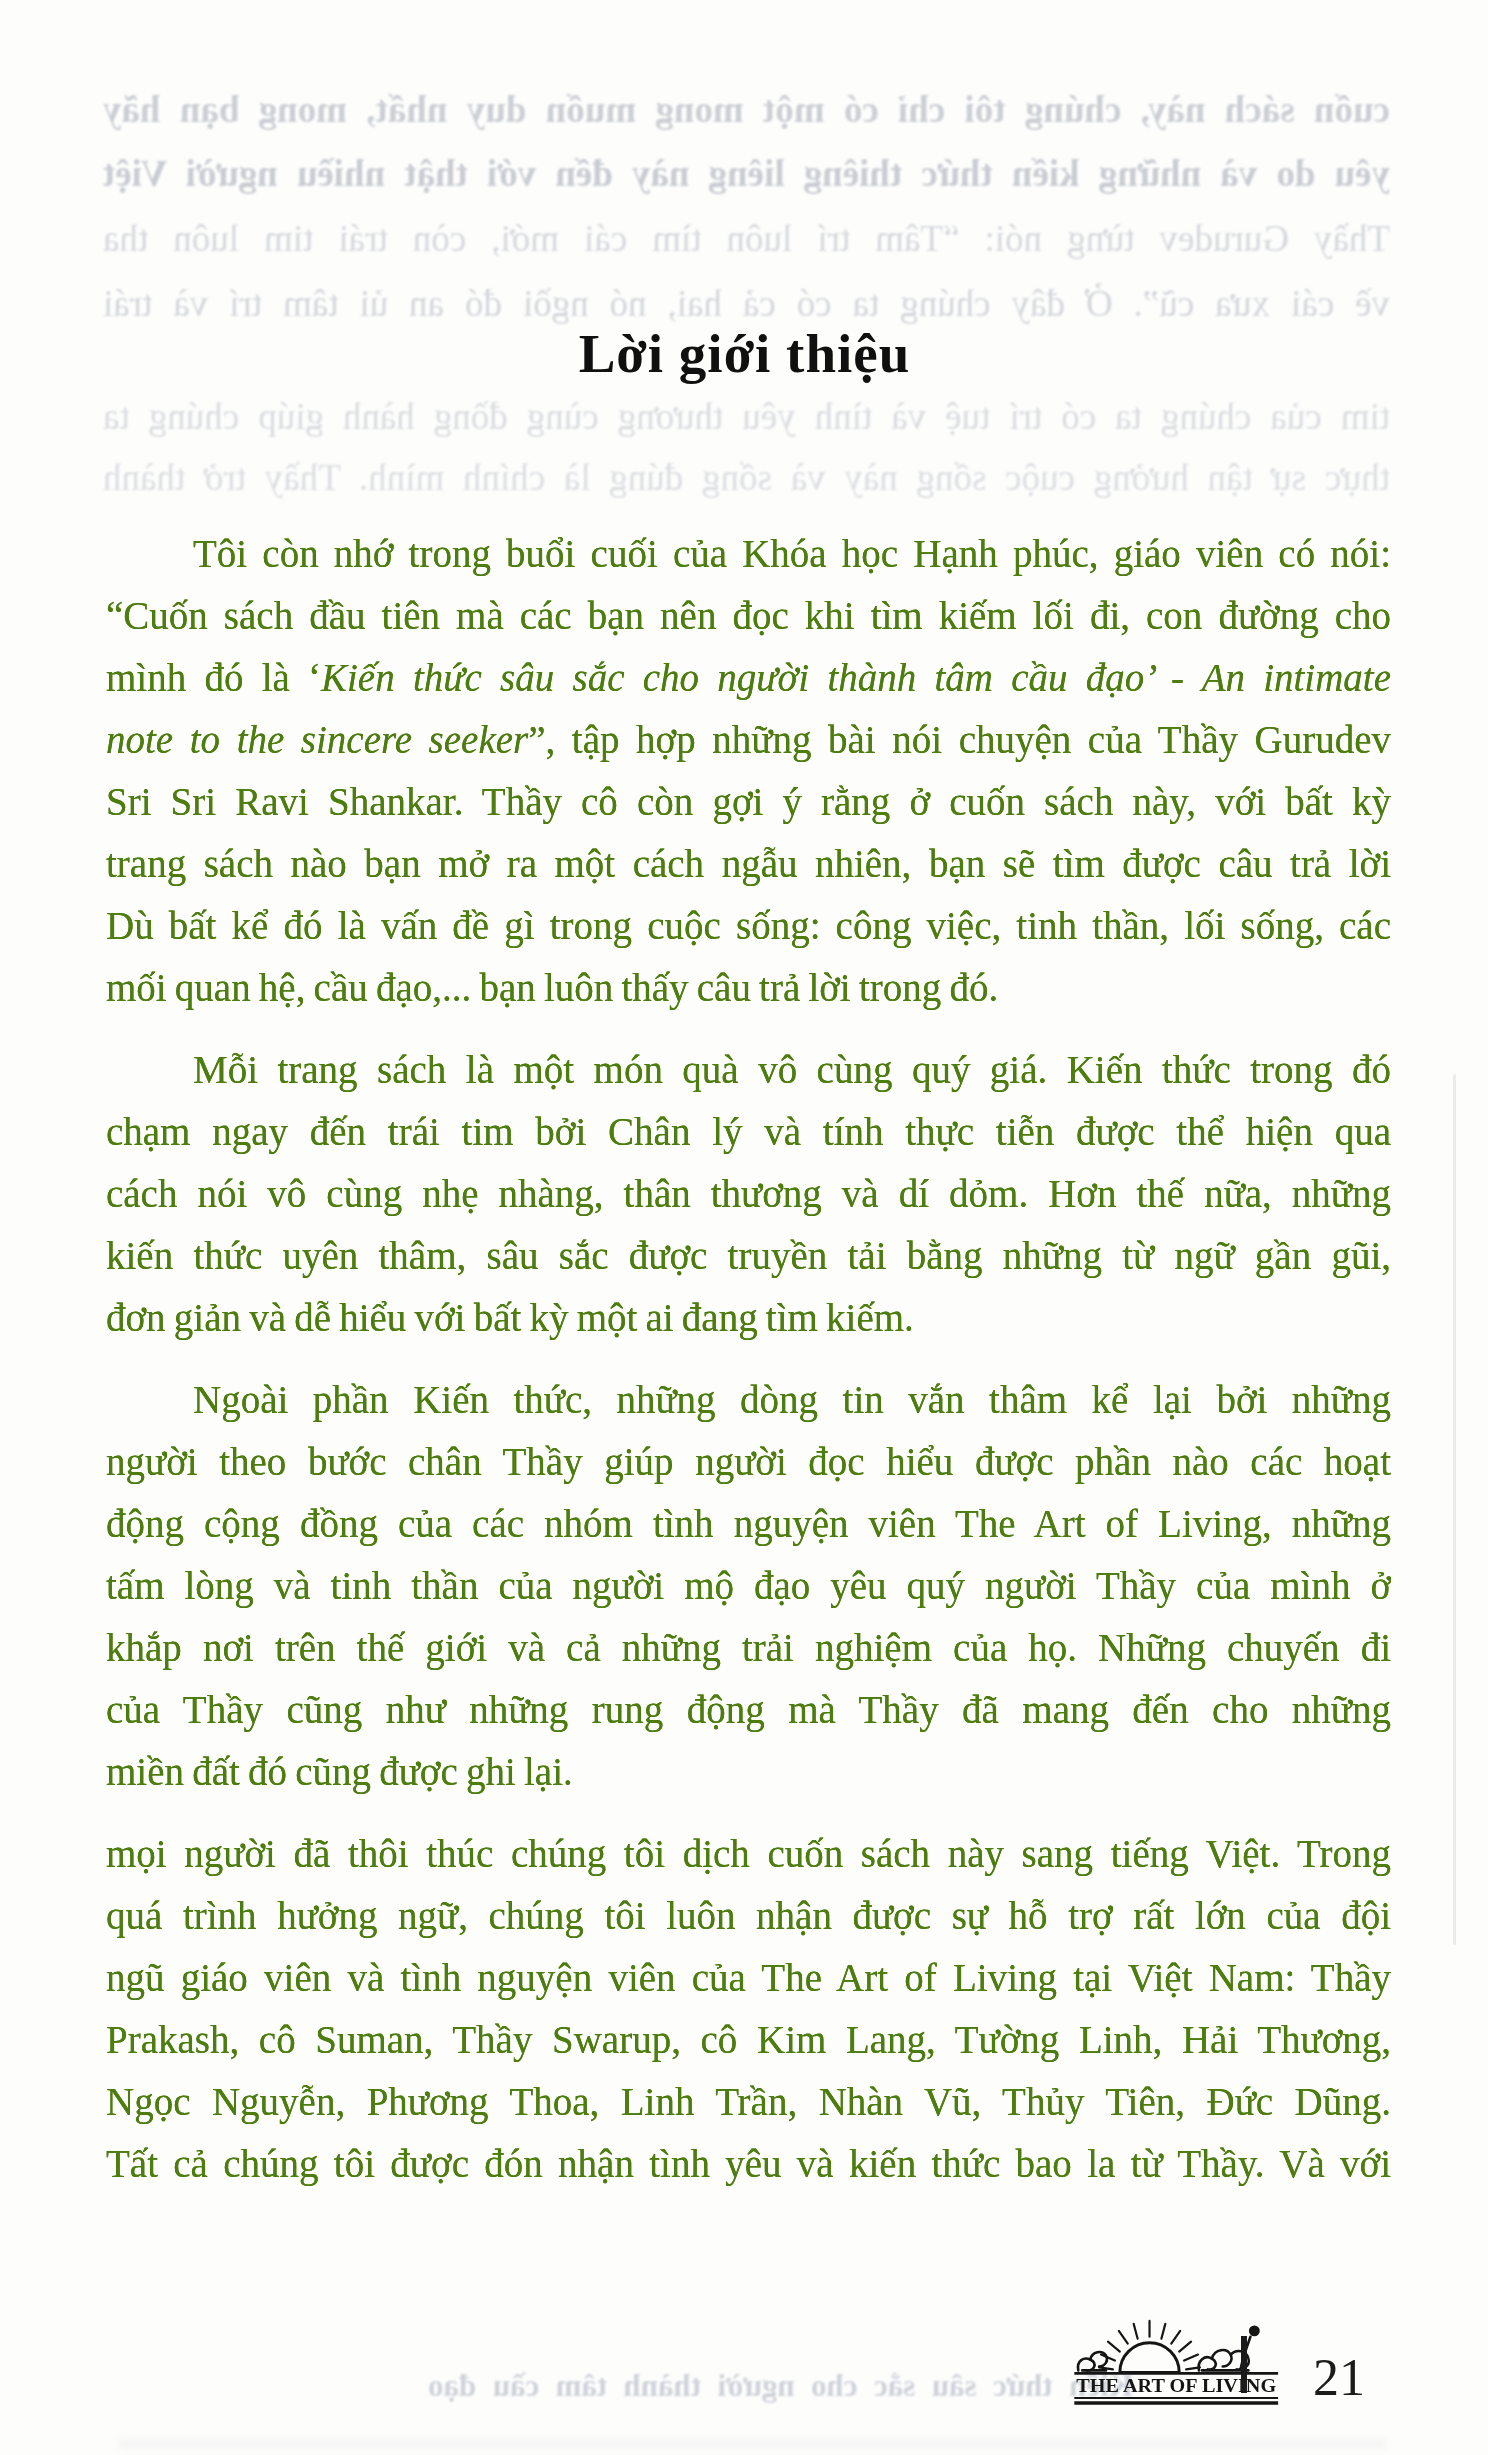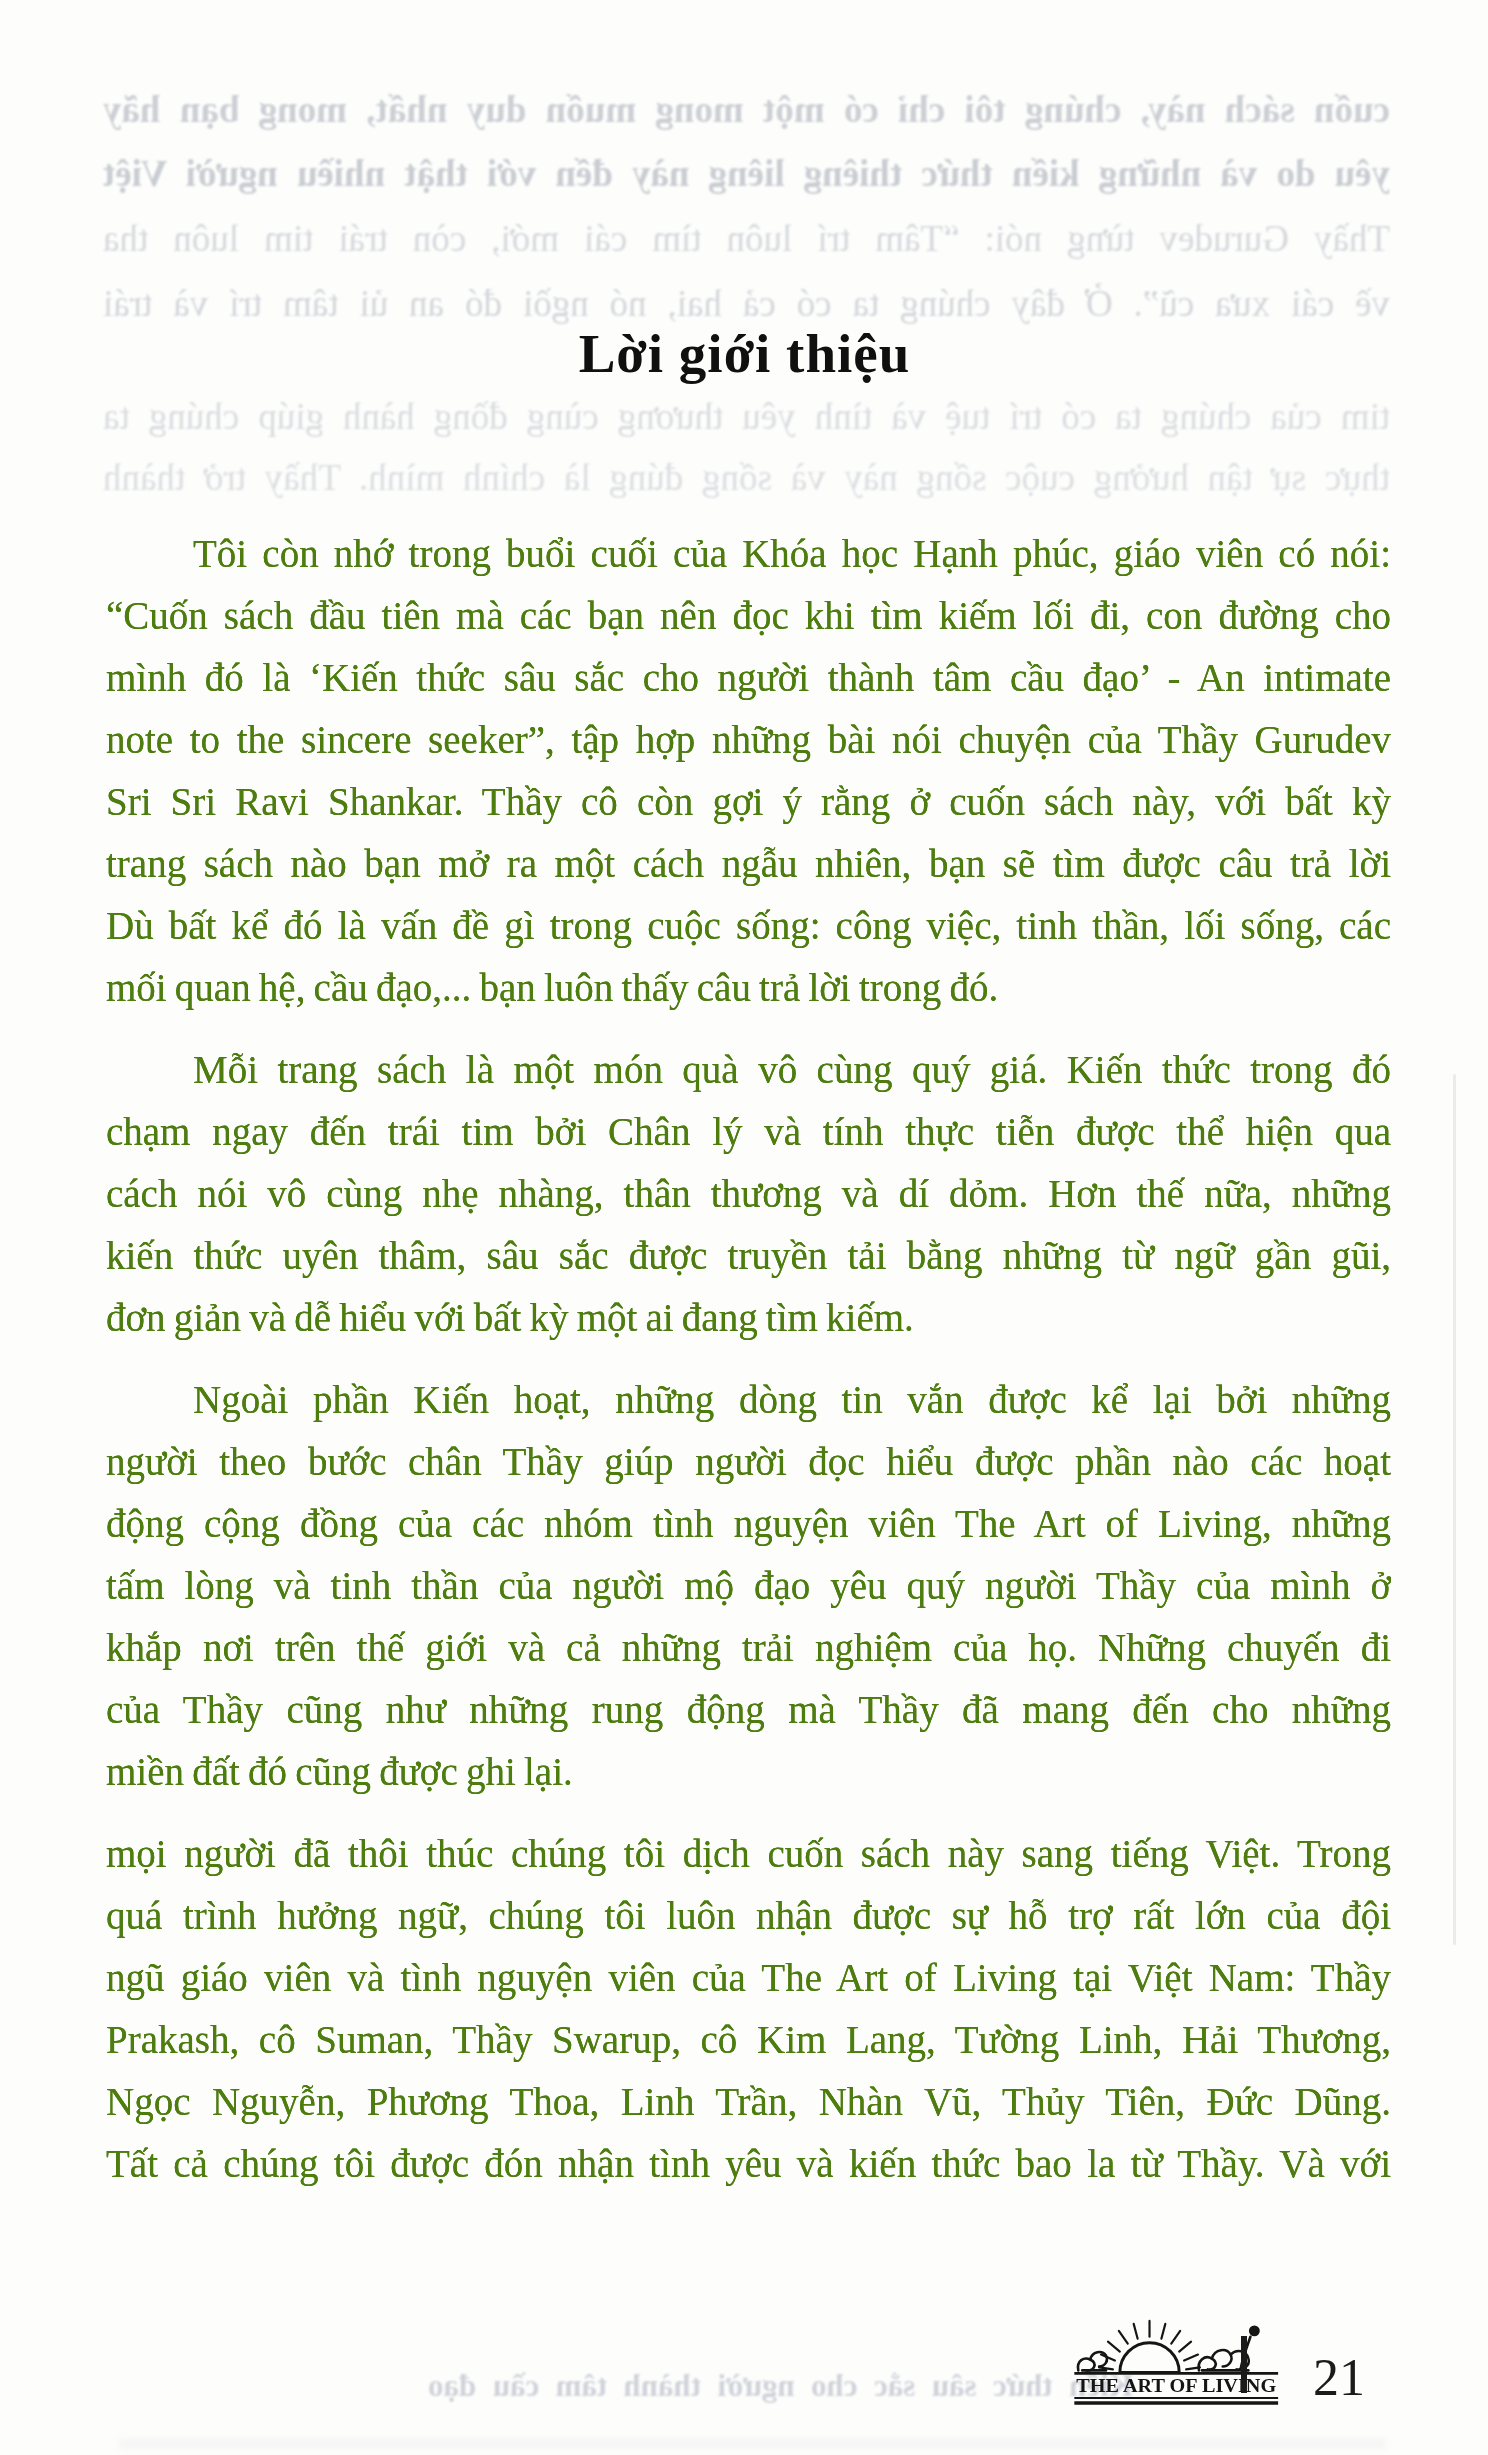--- a/index.html
+++ b/index.html
@@ -55,21 +55,21 @@
     text-shadow:0 0 0.4px currentColor;
   }
   .para{margin:0 0 0 0;}
   .para + .para{margin-top:20px;}
   .ln{
     text-align:justify;text-align-last:justify;
     overflow:hidden;height:62px;
   }
   .ln.first{padding-left:87px;}
   .ln.endleft{text-align-last:left;}
-  .it{}
+  .it{font-style:italic;}
   
   .edge-line{
     position:absolute;left:1453px;top:1074px;width:3px;height:871px;
     background:rgba(0,0,0,0.07);border-radius:2px;
   }
   .bottom-smudge{
     position:absolute;left:119px;top:2439px;width:1267px;height:10px;
     background:rgba(100,105,115,0.05);filter:blur(3px);
   }
   
@@ -115,21 +115,21 @@
 
     <div class="para">
       <div class="ln first">Mỗi trang sách là một món quà vô cùng quý giá. Kiến thức trong đó</div>
       <div class="ln">chạm ngay đến trái tim bởi Chân lý và tính thực tiễn được thể hiện qua</div>
       <div class="ln">cách nói vô cùng nhẹ nhàng, thân thương và dí dỏm. Hơn thế nữa, những</div>
       <div class="ln">kiến thức uyên thâm, sâu sắc được truyền tải bằng những từ ngữ gần gũi,</div>
       <div class="ln endleft">đơn giản và dễ hiểu với bất kỳ một ai đang tìm kiếm.</div>
     </div>
 
     <div class="para">
-      <div class="ln first">Ngoài phần Kiến hoạt, những dòng tin vắn được kể lại bởi những</div>
+      <div class="ln first">Ngoài phần Kiến thức, những dòng tin vắn thâm kể lại bởi những</div>
       <div class="ln">người theo bước chân Thầy giúp người đọc hiểu được phần nào các hoạt</div>
       <div class="ln">động cộng đồng của các nhóm tình nguyện viên The Art of Living, những</div>
       <div class="ln">tấm lòng và tinh thần của người mộ đạo yêu quý người Thầy của mình ở</div>
       <div class="ln">khắp nơi trên thế giới và cả những trải nghiệm của họ. Những chuyến đi</div>
       <div class="ln">của Thầy cũng như những rung động mà Thầy đã mang đến cho những</div>
       <div class="ln endleft">miền đất đó cũng được ghi lại.</div>
     </div>
 
     <div class="para">
       <div class="ln">mọi người đã thôi thúc chúng tôi dịch cuốn sách này sang tiếng Việt. Trong</div>

